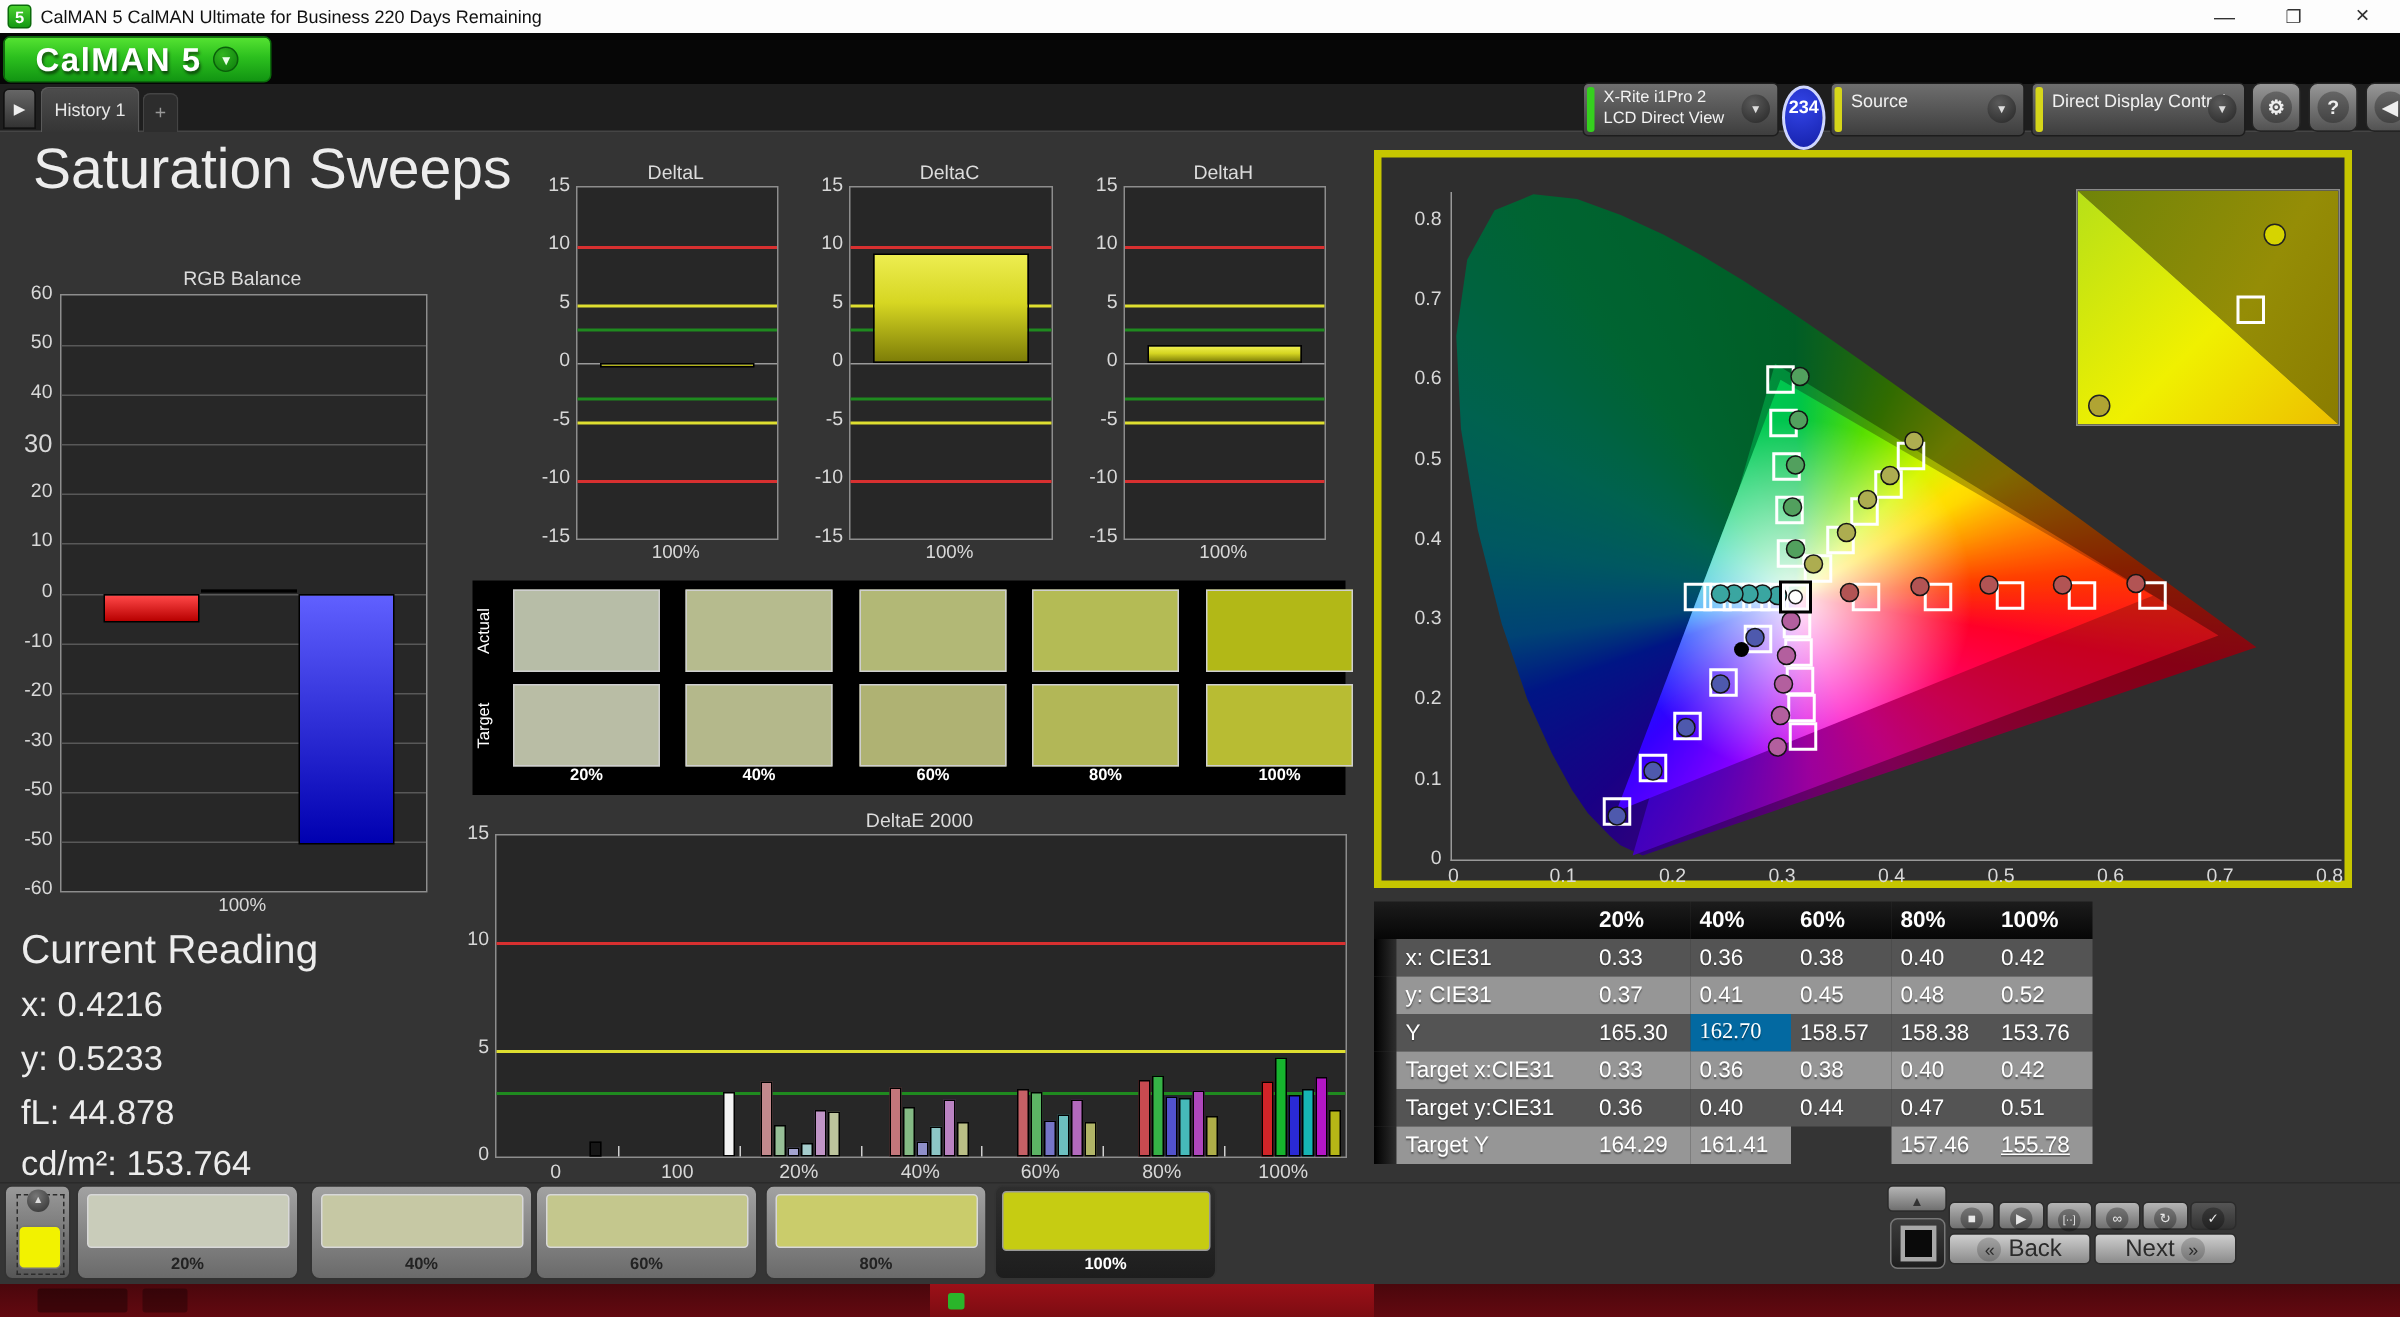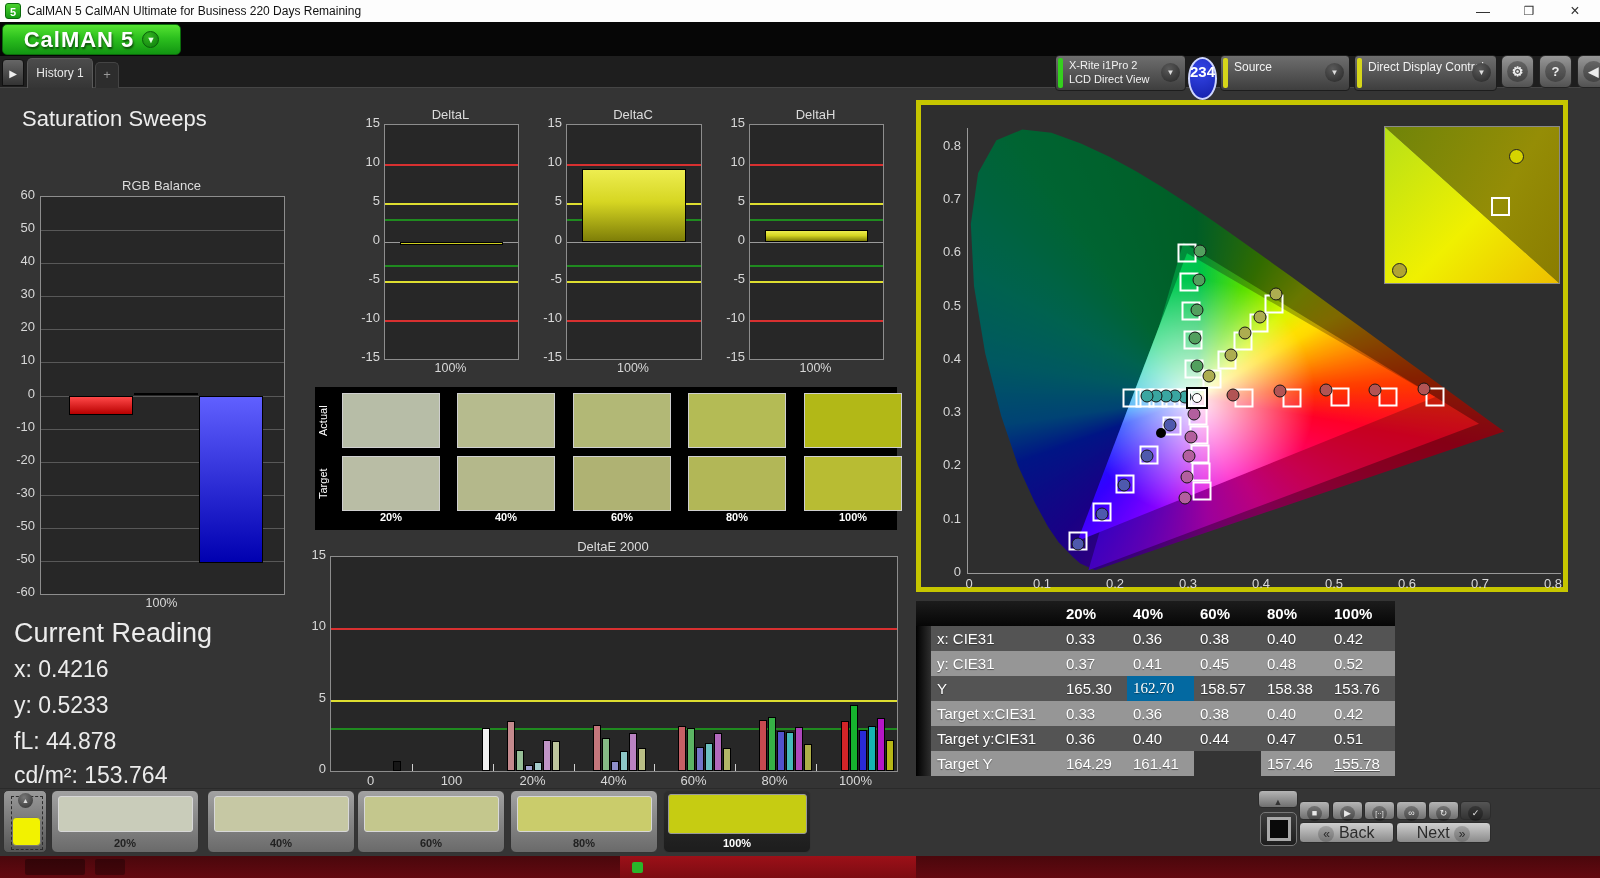--- a/index.html
+++ b/index.html
@@ -96,42 +96,42 @@
   <div class="abs" id="tab-add">+</div>
 
   <div class="abs dd" style="left:1055px;width:131px;">
     <div class="strip" style="background:#35d01e;"></div>
     <div class="txt" style="top:3px;">X-Rite i1Pro 2</div>
     <div class="txt" style="top:17px;">LCD Direct View</div>
     <div class="caret">▼</div>
   </div>
   <div class="abs" style="left:1188px;top:57px;width:29px;height:43px;border-radius:50%;
        background:radial-gradient(circle at 40% 30%,#3345e8,#141fa8);border:2px solid #cfd6ff;box-sizing:border-box;
-       color:#fff;font-size:15px;font-weight:bold;text-align:center;line-height:25px;">234</div>
+       color:#fff;font-size:12px;font-weight:bold;text-align:center;line-height:25px;">234</div>
   <div class="abs dd" style="left:1220px;width:130px;">
     <div class="strip" style="background:#d6d61a;"></div>
     <div class="txt" style="top:4px;font-size:12px;">Source</div>
     <div class="caret">▼</div>
   </div>
   <div class="abs dd" style="left:1354px;width:143px;">
     <div class="strip" style="background:#d6d61a;"></div>
     <div class="txt" style="top:4px;font-size:12px;">Direct Display Control</div>
     <div class="caret">▼</div>
   </div>
   <div class="abs toolbtn" style="left:1501px;">
     <span class="icon-circle">⚙</span>
   </div>
   <div class="abs toolbtn" style="left:1539px;">
     <span class="icon-circle">?</span>
   </div>
   <div class="abs toolbtn" style="left:1577px;">
     <span class="icon-circle">◀</span>
   </div>
 
-  <div class="abs" style="left:22px;top:106px;font-size:22px;color:#ededed;">Saturation Sweeps</div>
+  <div class="abs" style="left:22px;top:92px;font-size:38px;color:#ededed;">Saturation Sweeps</div>
 
   <div class="abs chart-title" style="left:40px;top:178px;width:243px;">RGB Balance</div>
   <div class="abs plot" id="rgb-plot" style="left:40px;top:196px;width:243px;height:397px;">
       <div style="position: absolute; left: 0px; top: 33.1px; width: 100%; height: 1px; background: rgb(88, 88, 88);"></div>
       <div style="position: absolute; left: 0px; top: 66.2px; width: 100%; height: 1px; background: rgb(88, 88, 88);"></div>
       <div style="position: absolute; left: 0px; top: 99.3px; width: 100%; height: 1px; background: rgb(88, 88, 88);"></div>
       <div style="position: absolute; left: 0px; top: 132.3px; width: 100%; height: 1px; background: rgb(88, 88, 88);"></div>
       <div style="position: absolute; left: 0px; top: 165.4px; width: 100%; height: 1px; background: rgb(88, 88, 88);"></div>
       <div style="position: absolute; left: 0px; top: 198.5px; width: 100%; height: 1px; background: rgb(88, 88, 88);"></div>
       <div style="position: absolute; left: 0px; top: 231.6px; width: 100%; height: 1px; background: rgb(88, 88, 88);"></div>
@@ -386,21 +386,21 @@
 
   <div class="abs" id="red-strip">
     <div class="abs" style="left:620px;top:0;width:296px;height:22px;background:linear-gradient(180deg,#9c1018,#7c0c12);"></div>
     <div class="abs" style="left:632px;top:6px;width:11px;height:11px;background:#2ab52a;border-radius:2px;"></div>
     <div class="abs" style="left:25px;top:3px;width:60px;height:16px;background:rgba(0,0,0,.35);border-radius:2px;"></div>
     <div class="abs" style="left:95px;top:3px;width:30px;height:16px;background:rgba(0,0,0,.30);border-radius:2px;"></div>
   </div>
 <div style="position: absolute; left: 0px; top: 187px; width: 35px; text-align: right; font-size: 13px; color: rgb(216, 216, 216);">60</div>
     <div style="position: absolute; left: 0px; top: 220px; width: 35px; text-align: right; font-size: 13px; color: rgb(216, 216, 216);">50</div>
     <div style="position: absolute; left: 0px; top: 253px; width: 35px; text-align: right; font-size: 13px; color: rgb(216, 216, 216);">40</div>
-    <div style="position: absolute; left: 0px; top: 286px; width: 35px; text-align: right; font-size: 13px; color: rgb(216, 216, 216);">30</div>
+    <div style="position: absolute; left: 0px; top: 286px; width: 35px; text-align: right; font-size: 17px; color: rgb(216, 216, 216);">30</div>
     <div style="position: absolute; left: 0px; top: 319px; width: 35px; text-align: right; font-size: 13px; color: rgb(216, 216, 216);">20</div>
     <div style="position: absolute; left: 0px; top: 352px; width: 35px; text-align: right; font-size: 13px; color: rgb(216, 216, 216);">10</div>
     <div style="position: absolute; left: 0px; top: 386px; width: 35px; text-align: right; font-size: 13px; color: rgb(216, 216, 216);">0</div>
     <div style="position: absolute; left: 0px; top: 419px; width: 35px; text-align: right; font-size: 13px; color: rgb(216, 216, 216);">-10</div>
     <div style="position: absolute; left: 0px; top: 452px; width: 35px; text-align: right; font-size: 13px; color: rgb(216, 216, 216);">-20</div>
     <div style="position: absolute; left: 0px; top: 485px; width: 35px; text-align: right; font-size: 13px; color: rgb(216, 216, 216);">-30</div>
     <div style="position: absolute; left: 0px; top: 518px; width: 35px; text-align: right; font-size: 13px; color: rgb(216, 216, 216);">-50</div>
     <div style="position: absolute; left: 0px; top: 551px; width: 35px; text-align: right; font-size: 13px; color: rgb(216, 216, 216);">-50</div>
     <div style="position: absolute; left: 0px; top: 584px; width: 35px; text-align: right; font-size: 13px; color: rgb(216, 216, 216);">-60</div>
     <div style="position: absolute; left: 384px; top: 124px; width: 133px; height: 234px; background: rgb(39, 39, 39); border: 1px solid rgb(141, 141, 141);">

